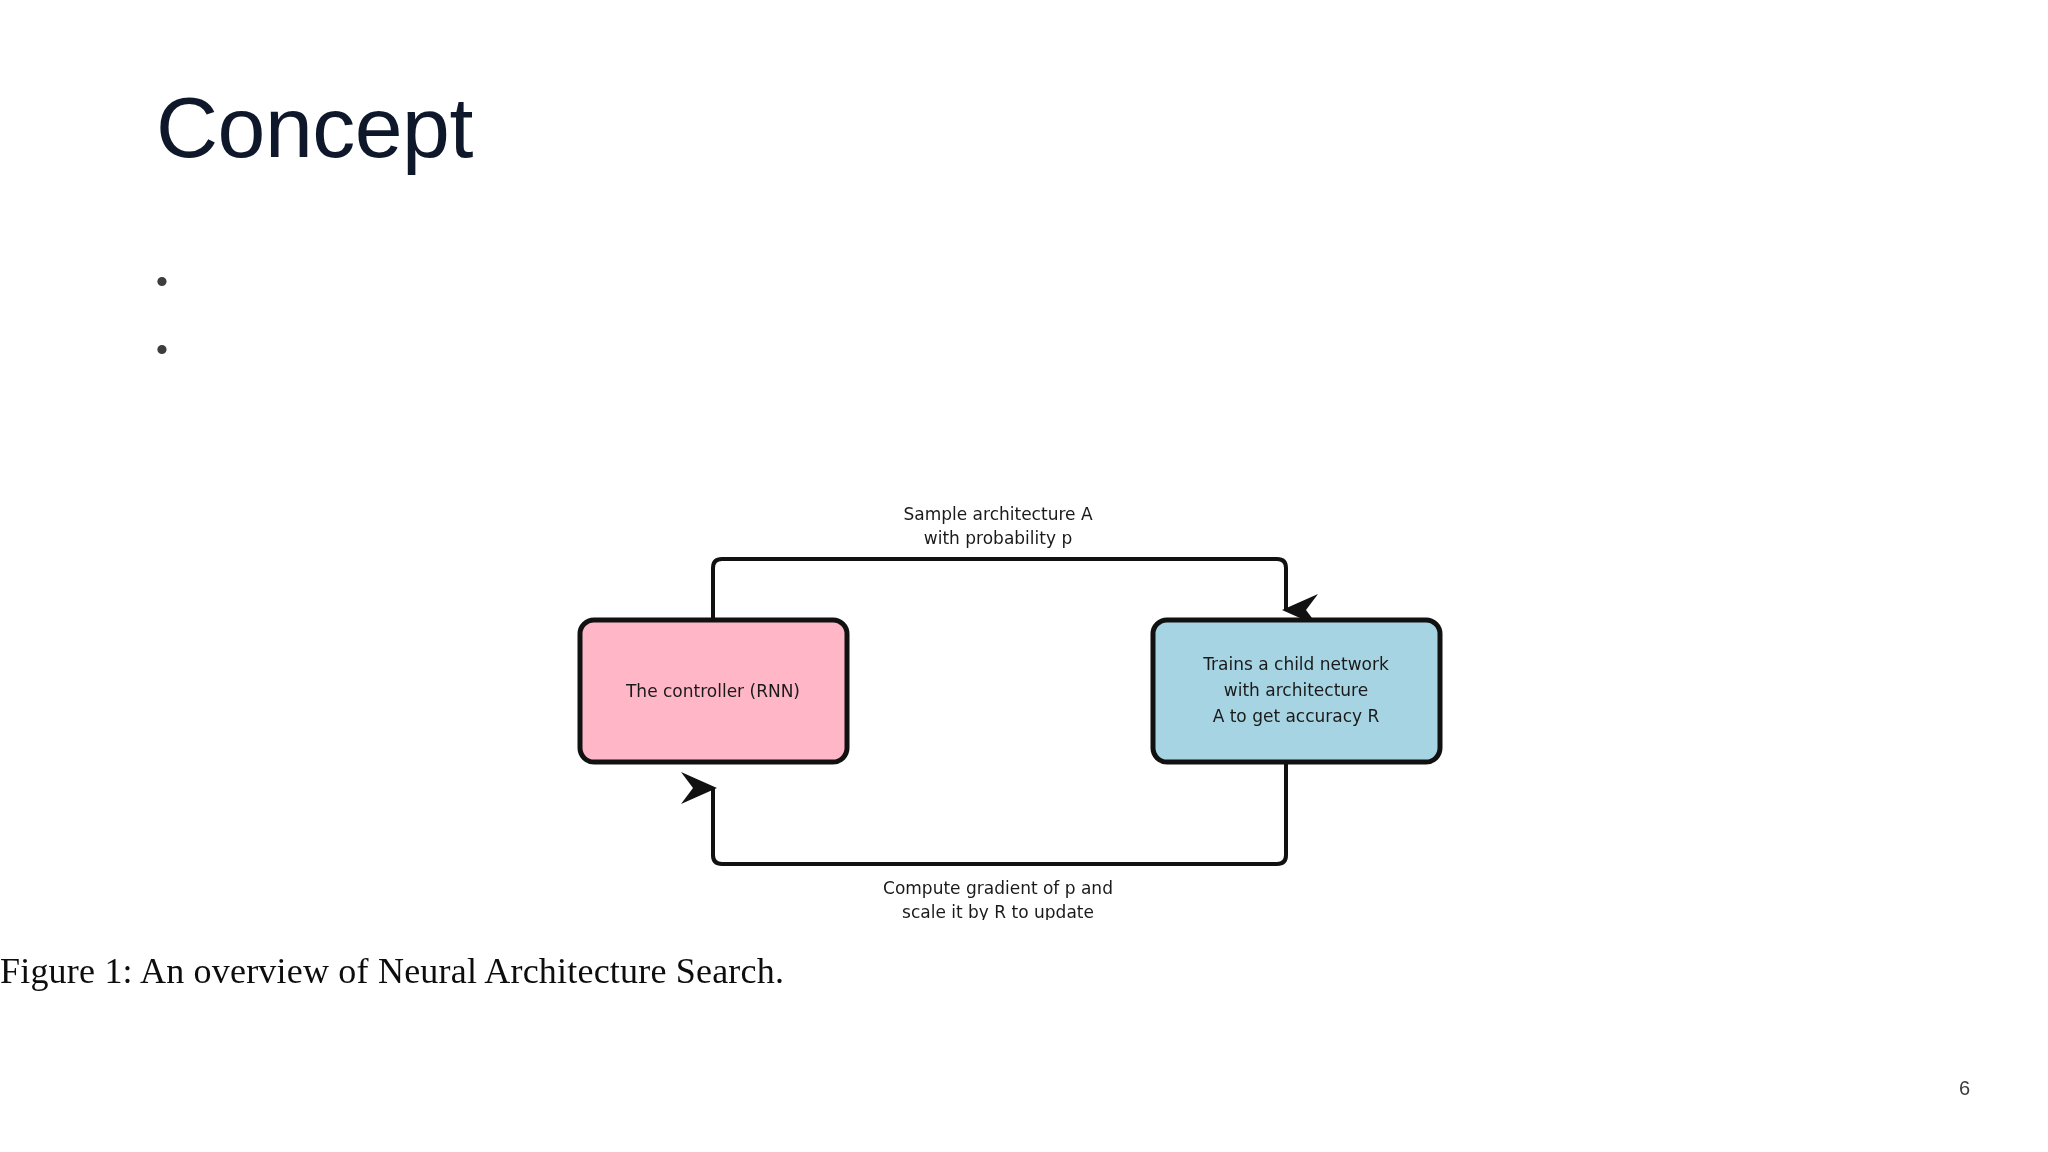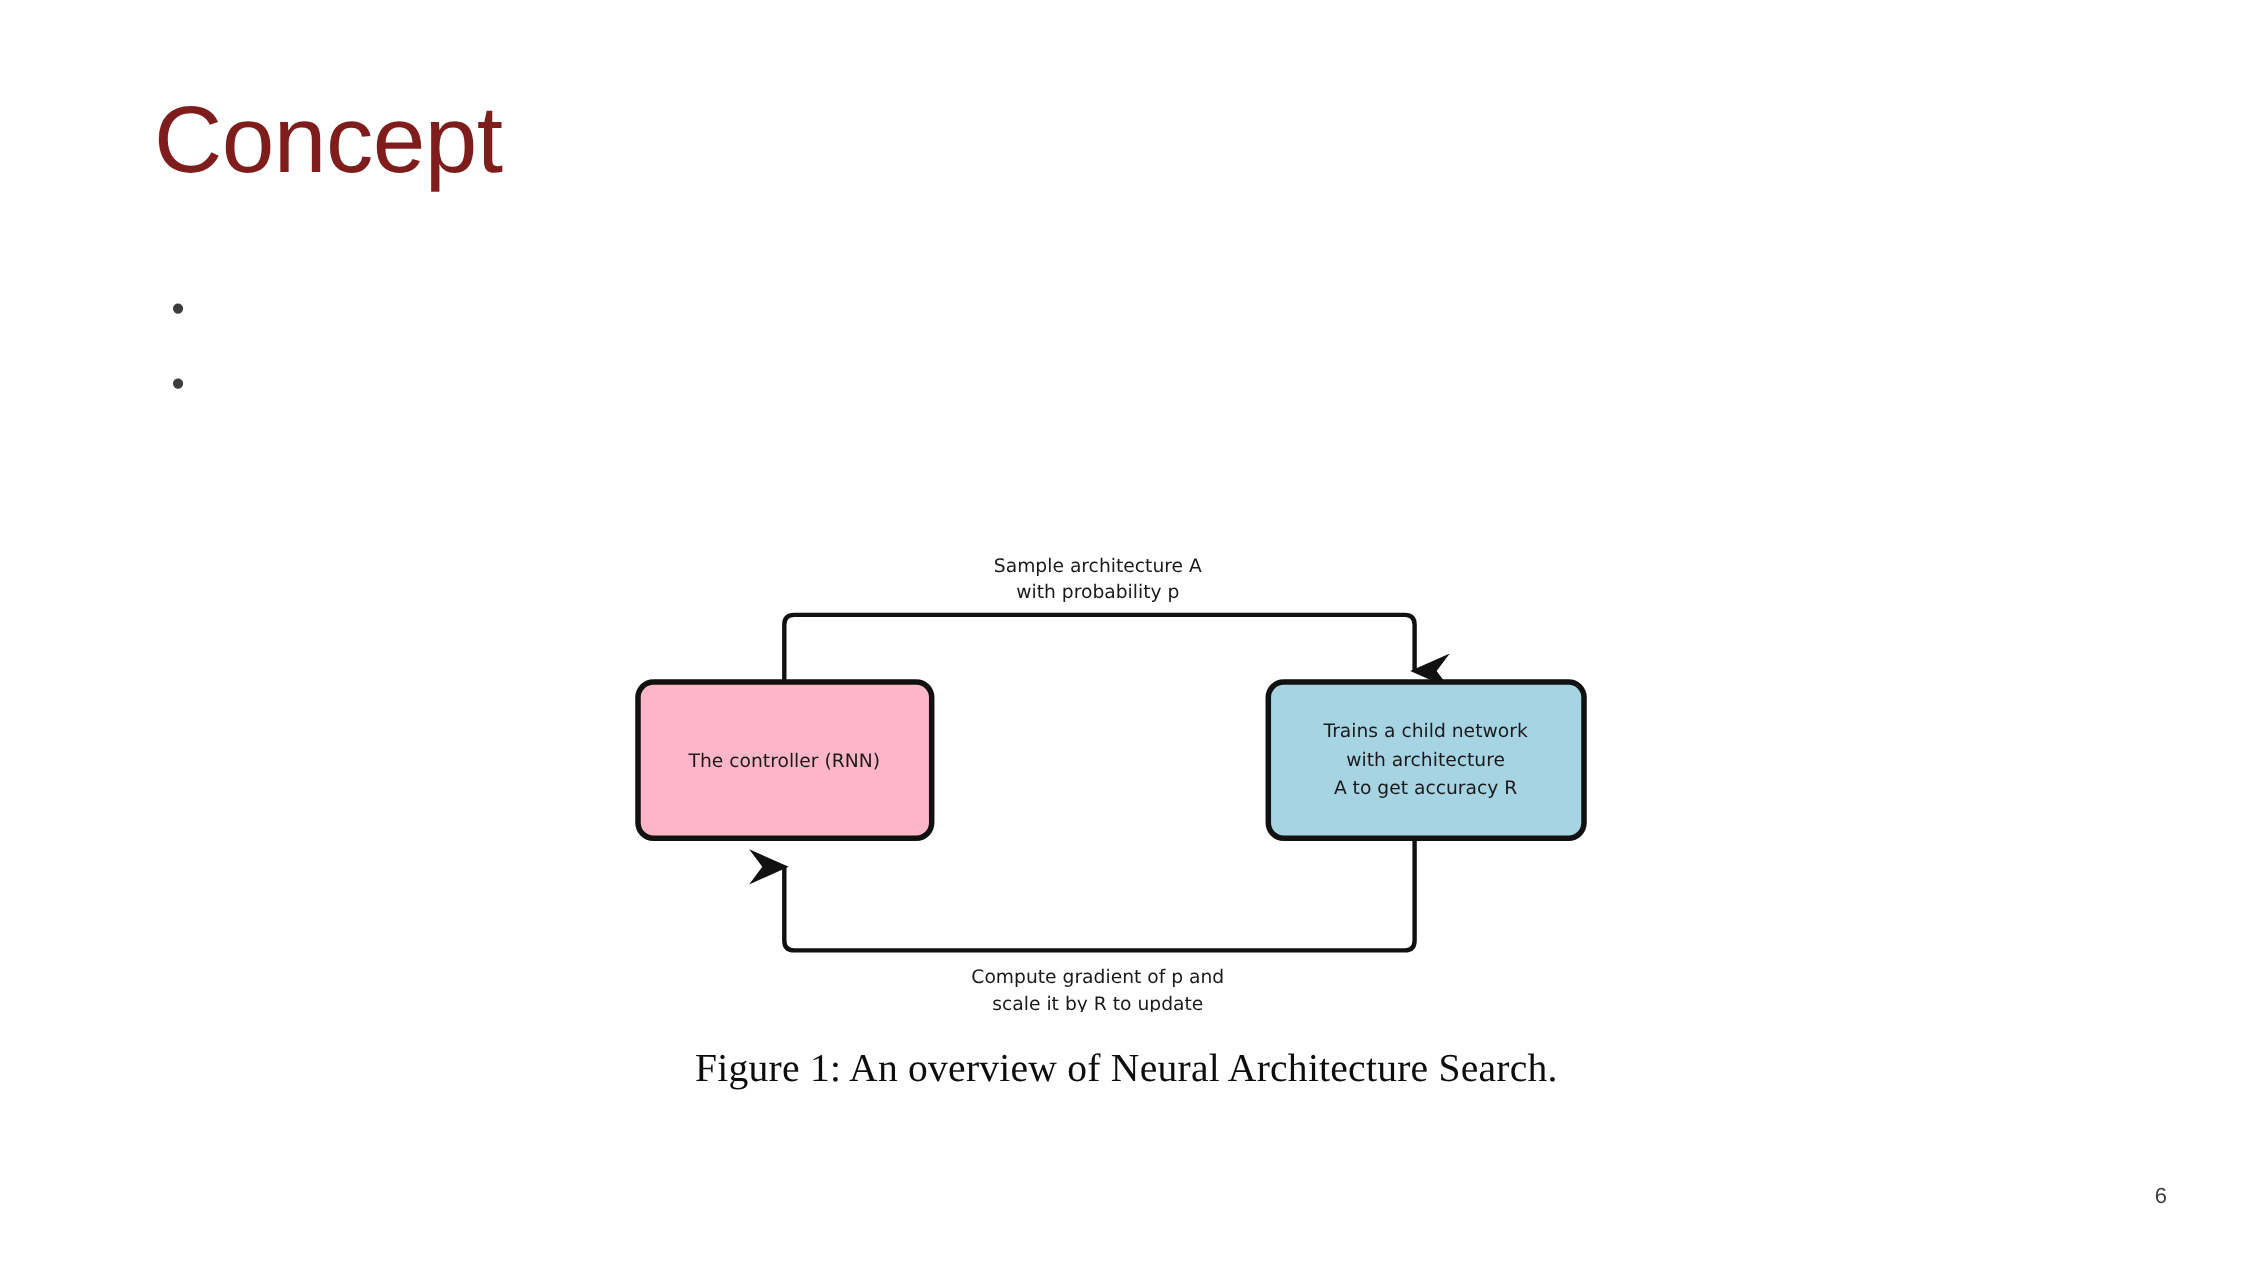--- a/index.html
+++ b/index.html
@@ -19,26 +19,26 @@
 
   .slide {
     position: absolute;
     inset: 0;
     background: #ffffff;
   }
 
   
   .slide-title {
     position: absolute;
-    left: 140px;
+    left: 156px;
     top: 84px;
     font-size: 86px;
     line-height: 1.0;
     font-weight: 400;
-    color: #7f1d1d;
+    color: #0f172a;
     letter-spacing: -0.5px;
     white-space: nowrap;
   }
 
   
   .bullet-list {
     position: absolute;
     left: 150px;
     top: 258px;
     width: 1500px;
@@ -92,21 +92,21 @@
     font-size: 17px;
     fill: #1a1a1a;
   }
 
   
   .figure-caption {
     position: absolute;
     left: 0;
     top: 950px;
     width: 2048px;
-    text-align: center;
+    text-align: left;
     font-family: "Liberation Serif", serif;
     font-size: 36px;
     color: #0d0d0d;
     letter-spacing: 0.2px;
   }
 
   
   .page-number {
     position: absolute;
     right: 78px;

